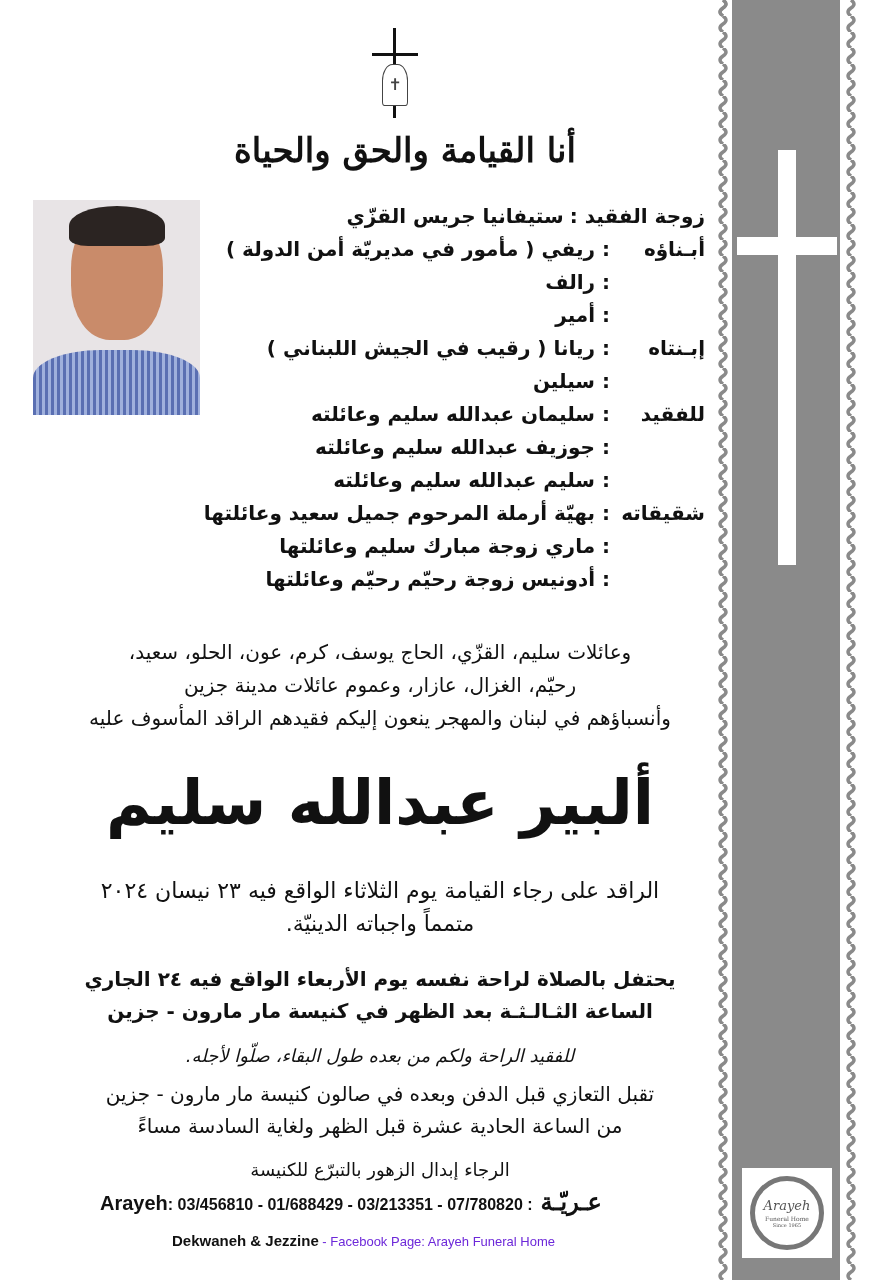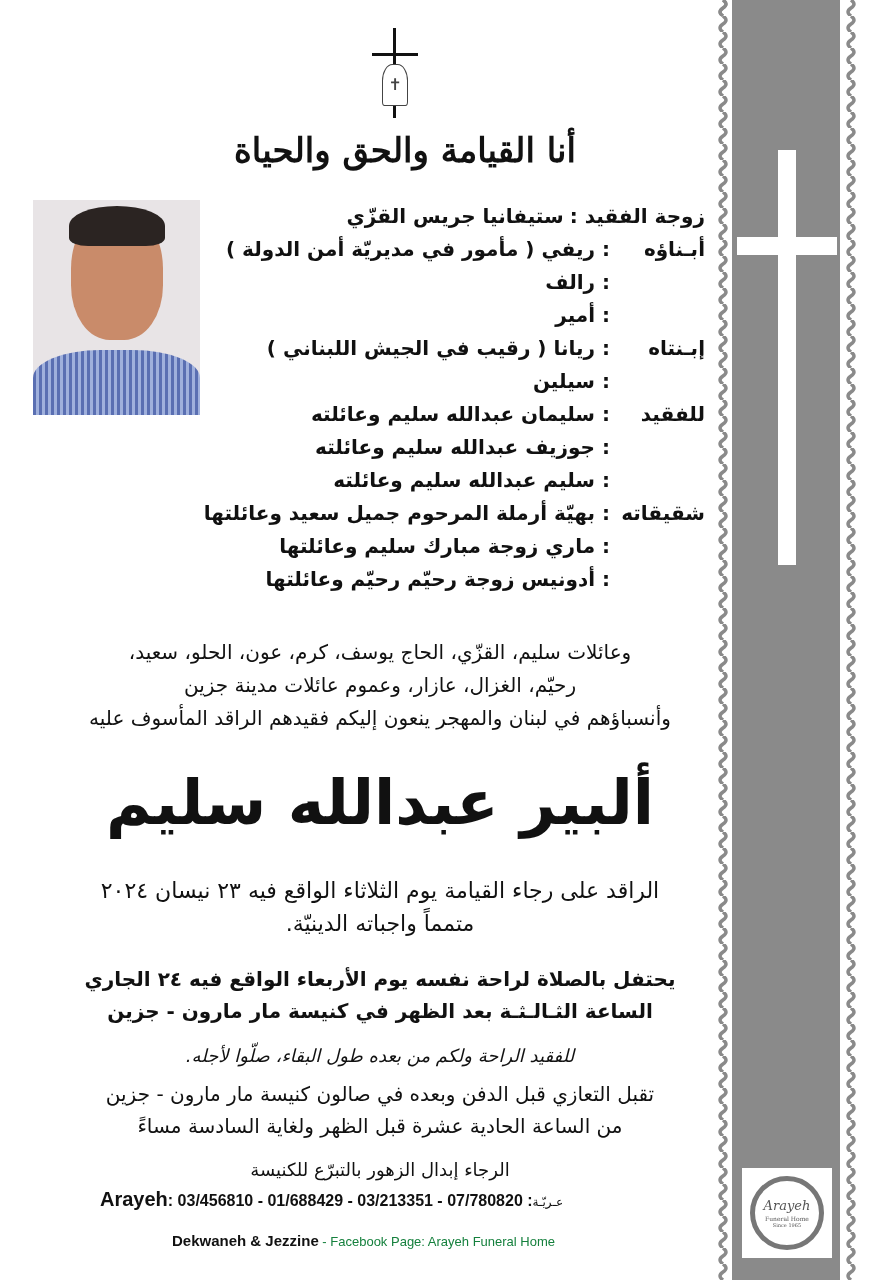--- a/index.html
+++ b/index.html
@@ -39,24 +39,24 @@
   .name { top: 750px; font-size: 62px; font-weight: bold; line-height: 90px; font-family: "DejaVu Sans", sans-serif; }
   .died { top: 866px; font-size: 22px; line-height: 33px; }
   .mass { top: 955px; font-size: 20px; font-weight: bold; line-height: 32px; }
   .prayer { top: 1033px; font-size: 18px; line-height: 30px; font-style: italic; }
   .condol { top: 1070px; font-size: 20px; line-height: 32px; }
   .flowers { top: 1147px; font-size: 18px; line-height: 30px; }
 
   .contact { position: absolute; left: 100px; top: 1188px; width: 600px; display: flex; align-items: baseline; white-space: nowrap; font-family: "Liberation Sans", sans-serif; }
   .contact .brand { font-weight: bold; font-size: 20px; }
   .contact .phones { font-size: 16px; font-weight: bold; }
-  .contact .ar { font-size: 12px; font-weight: normal; margin-left: 0; direction: rtl; }
+  .contact .ar { font-size: 24px; font-weight: bold; margin-left: 8px; direction: rtl; }
   .footer { position: absolute; left: 172px; top: 1232px; width: 450px; font-family: "Liberation Sans", sans-serif; font-size: 13px; white-space: nowrap; }
   .footer .strong { font-weight: bold; font-size: 15px; }
-  .footer .thin { color: #15803d; }
+  .footer .thin { color: #6d28d9; }
 </style>
 </head>
 <body>
 
 <svg class="wave wave-l" viewBox="0 0 14 1280" preserveAspectRatio="none">
   <path d="M7 0 Q13 4 7 8 Q1 12 7 16" fill="none" stroke="#8a8a8a" stroke-width="3"></path>
   <pattern id="wp" width="14" height="16" patternUnits="userSpaceOnUse">
     <path d="M7 0 Q13 4 7 8 Q1 12 7 16" fill="none" stroke="#8a8a8a" stroke-width="3.5"></path>
   </pattern>
   <rect width="14" height="1280" fill="url(#wp)"></rect>

